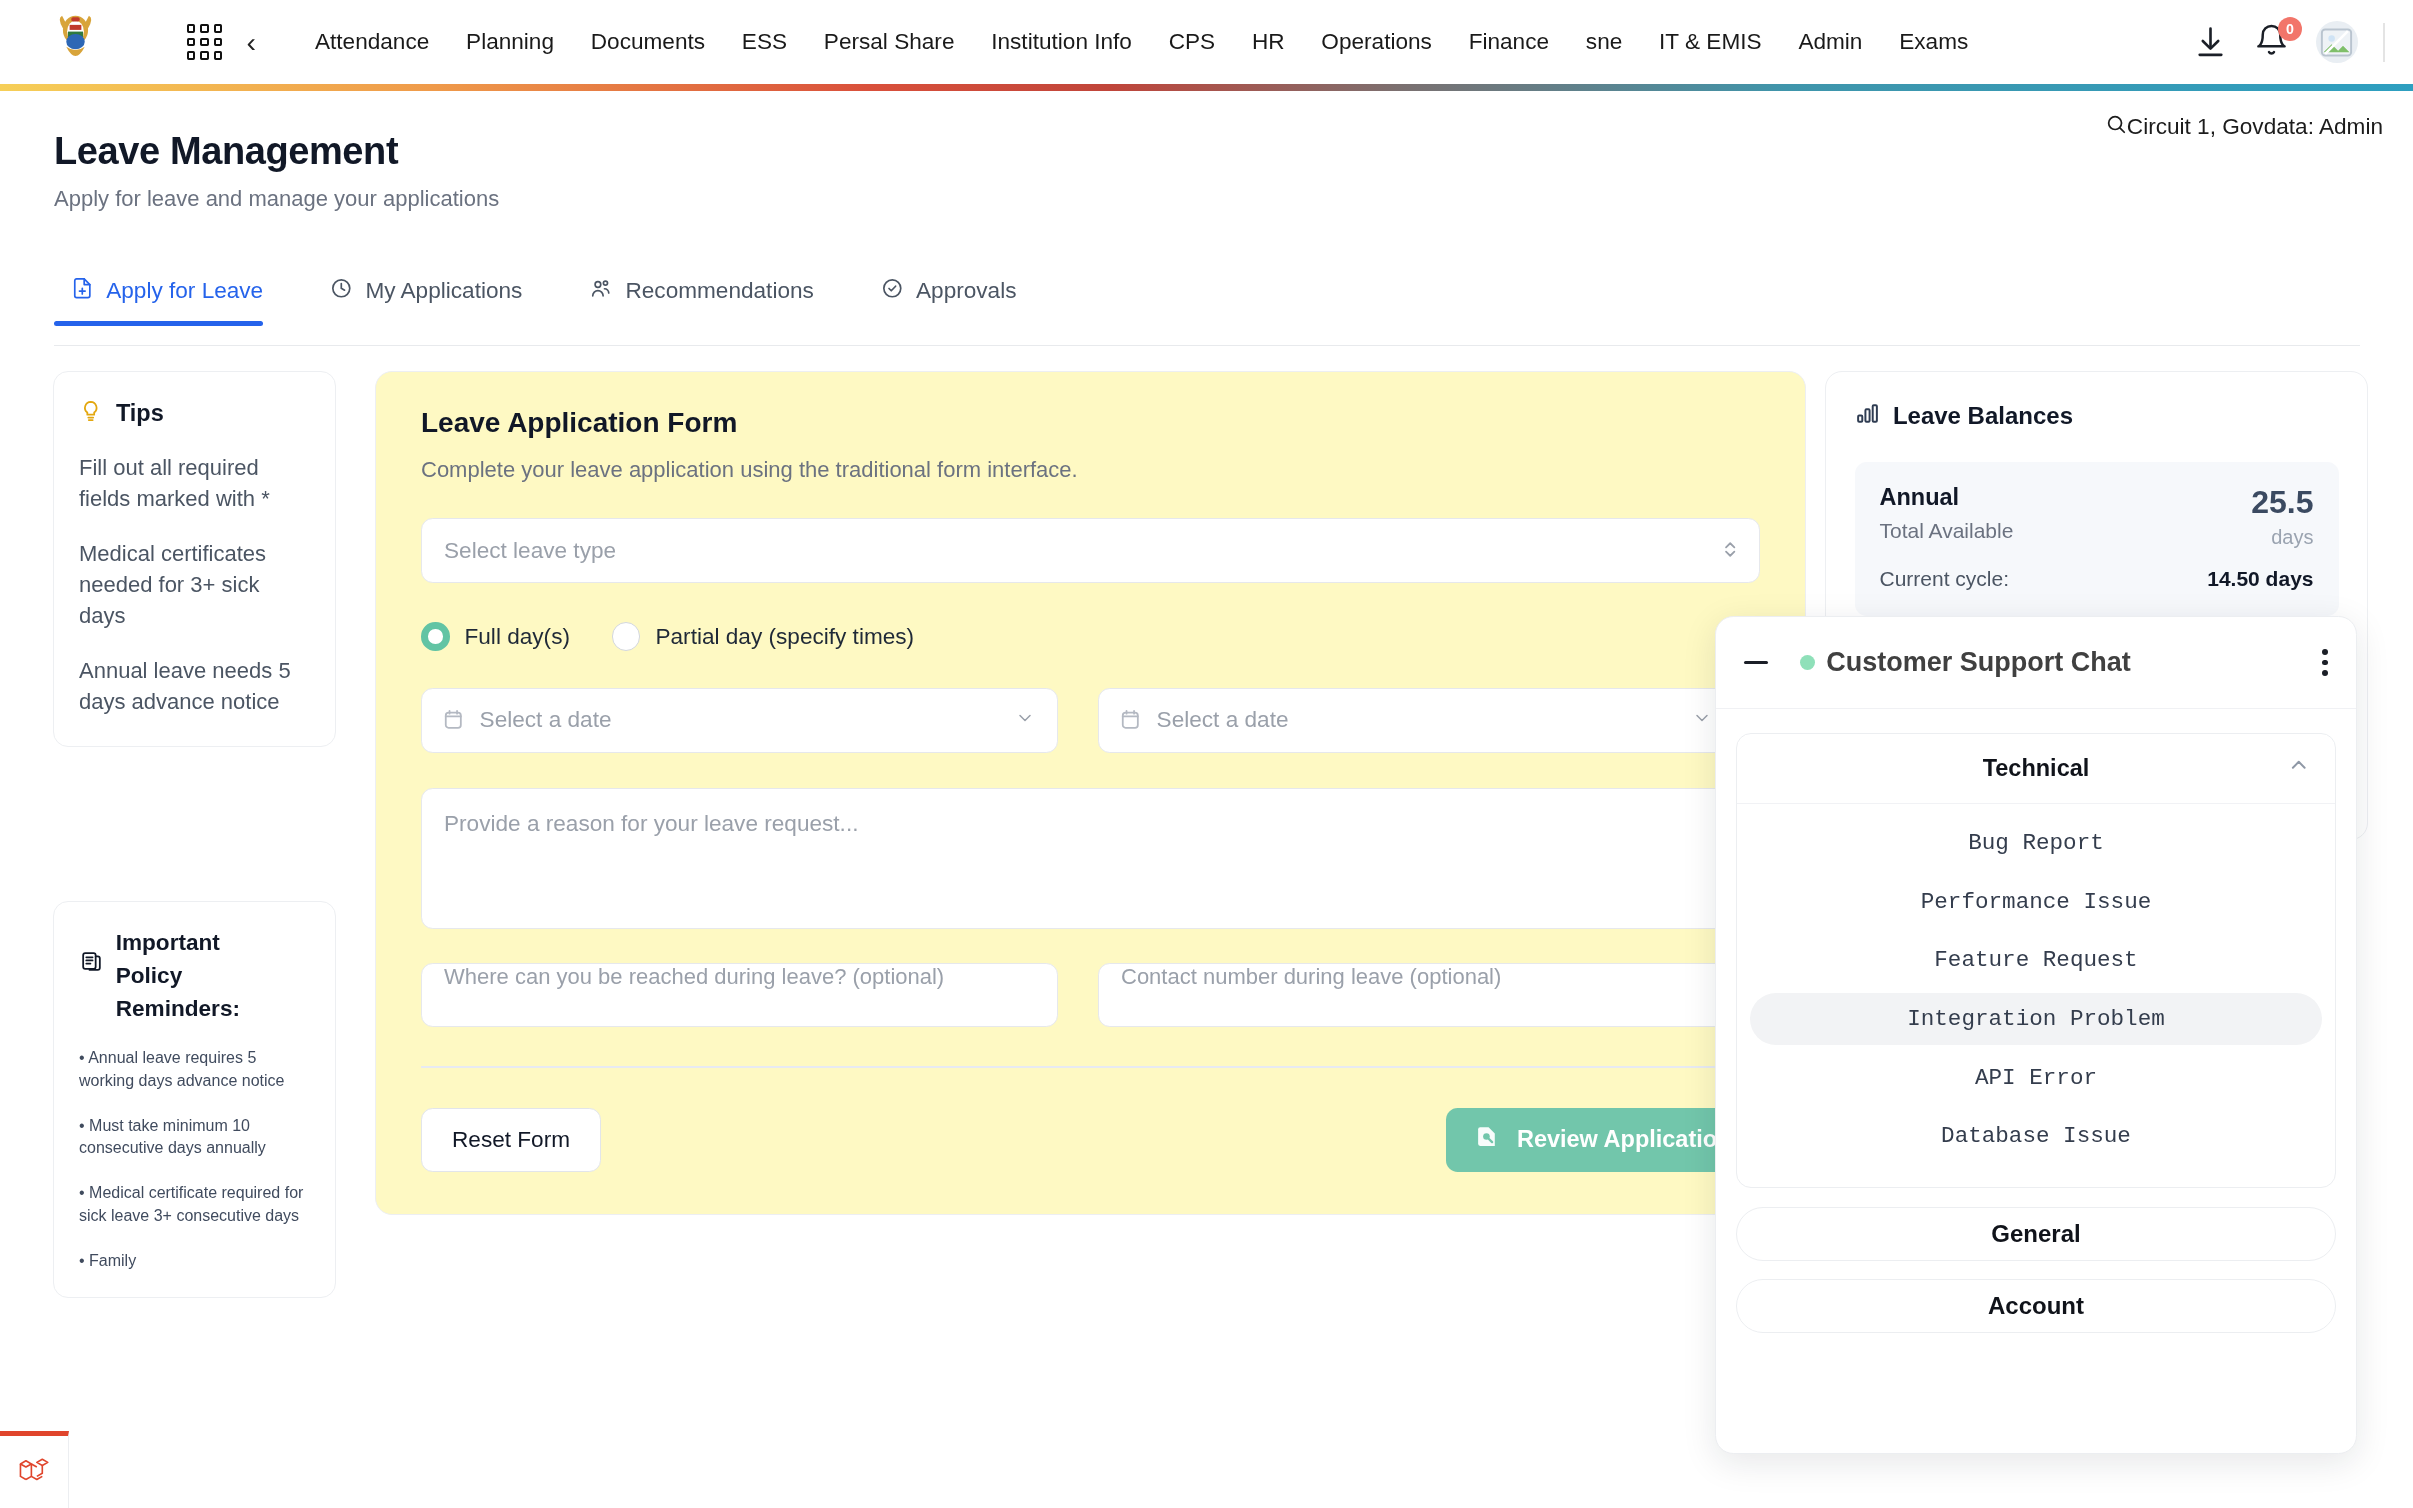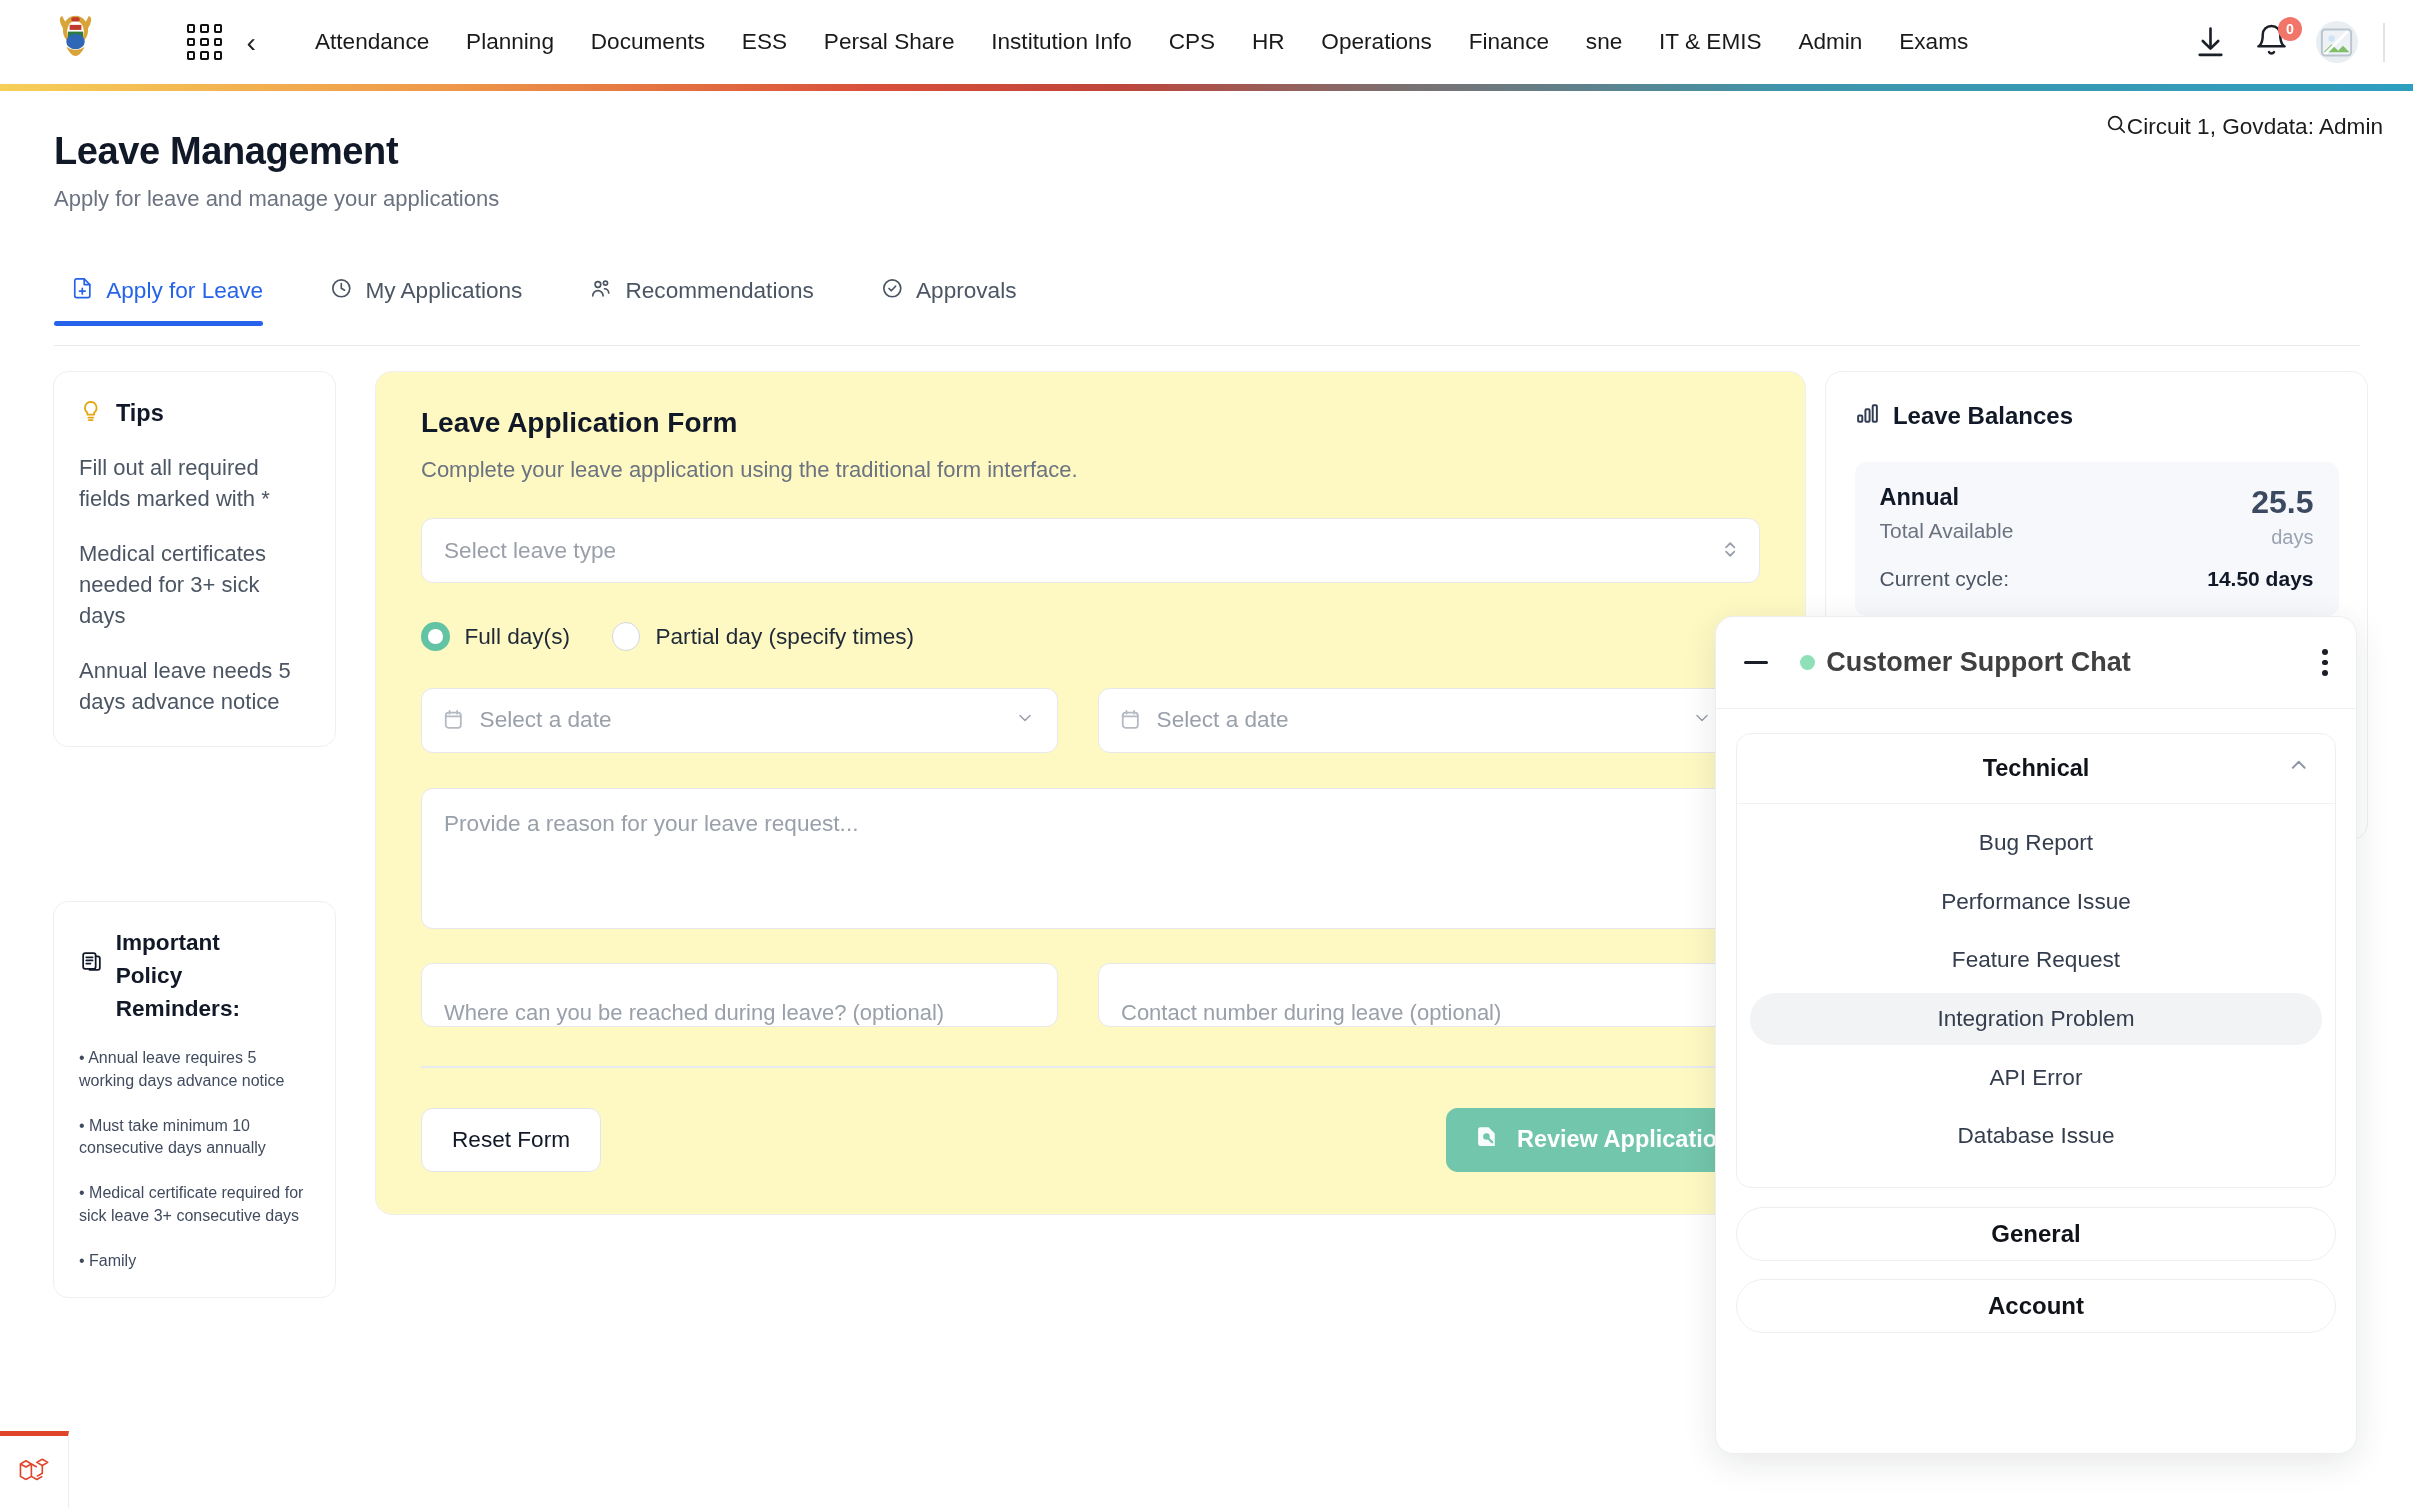--- a/index.html
+++ b/index.html
@@ -161,21 +161,21 @@
   .date-field .ph { font-size: 22.6px; color: #9aa0aa; }
   .date-field .chev { position: absolute; right: 22px; color: #9aa0aa; font-size: 20px; }
 
   .textarea-box {
     margin-top: 35px; height: 141px; border: 1.7px solid #e6e8ec; border-radius: 11.7px;
     padding: 22px 22px; font-size: 22.6px; color: #9aa0aa; background: #fff;
   }
   .row3 { margin-top: 34px; display: flex; gap: 40px; }
   .text-field {
     width: 637px; height: 64px; border: 1.7px solid #e6e8ec; border-radius: 11.7px;
-    display: flex; align-items: flex-end; padding: 0 22px;
+    display: flex; align-items: flex-start; padding: 0 22px;
     font-size: 22px; color: #9aa0aa; background: #fff;
   }
   .form-divider { margin-top: 39px; height: 1.7px; background: #e7eaf3; }
   .actions { margin-top: 40px; display: flex; align-items: center; justify-content: space-between; }
   .btn-reset {
     height: 64px; padding: 0 30px; border: 1.7px solid #e2e5ea; border-radius: 11.7px;
     background: #fff; font-size: 22.6px; color: #111827; font-weight: 400;
     display: flex; align-items: center; cursor: pointer;
   }
   .btn-review {
@@ -241,21 +241,21 @@
   .chat-body { padding: 23.5px 20px 0 20px; }
   .cat-group {
     border: 1.7px solid #eceef1; border-radius: 15px; overflow: hidden; background: #fff;
   }
   .cat-head {
     height: 70px; display: flex; align-items: center; justify-content: center;
     position: relative; font-size: 23.5px; font-weight: 700; color: #10131a;
     border-bottom: 1.7px solid #f1f2f5; cursor: pointer;
   }
   .cat-head .caret { position: absolute; right: 25px; color: #8f98a6; font-size: 22px; }
-  .cat-list { padding: 13.4px 13.4px 18.4px 13.4px; }
+  .cat-list { padding: 13.4px 13.4px 18.4px 13.4px; font-family: Liberation Mono, monospace; }
   .cat-item {
     height: 52px; display: flex; align-items: center; justify-content: center;
     font-size: 22.6px; color: #343d4d; border-radius: 837px; cursor: pointer;
     margin-bottom: 6.7px;
   }
   .cat-item.selected { background: #f2f3f5; }
   .pill-btn {
     margin-top: 18.4px; height: 54px; border: 1.7px solid #eceef1; border-radius: 837px;
     display: flex; align-items: center; justify-content: center;
     font-size: 24px; font-weight: 700; color: #10131a; background: #fff; cursor: pointer;

